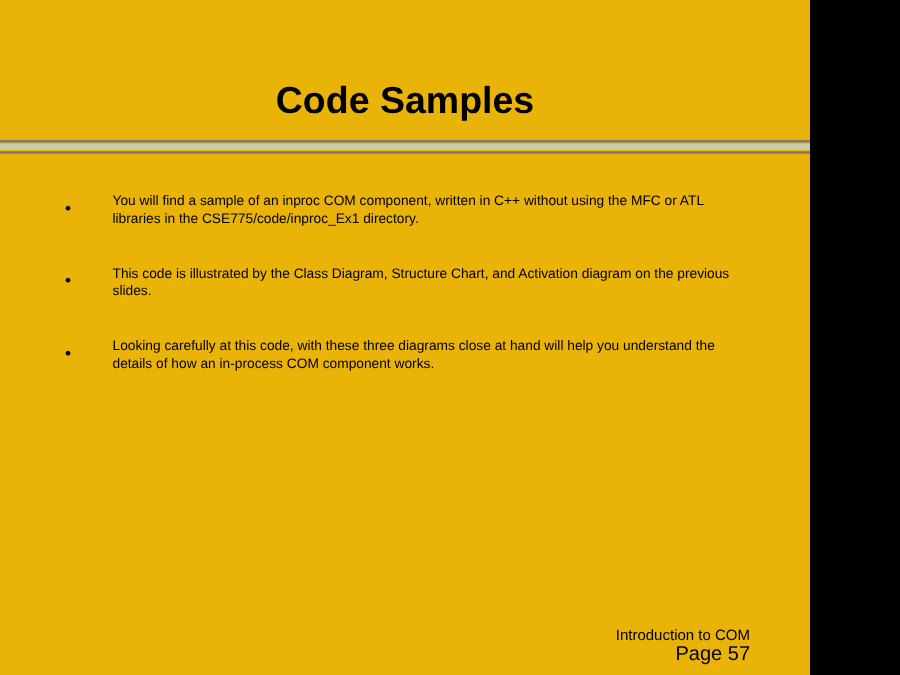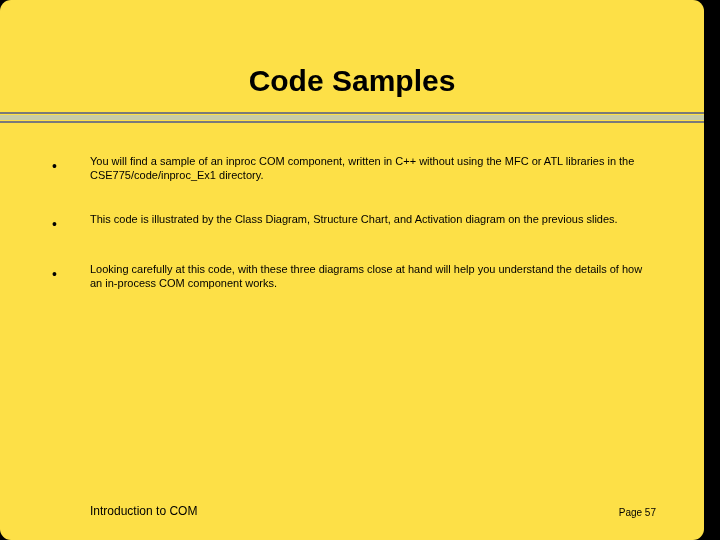--- a/index.html
+++ b/index.html
@@ -8,25 +8,24 @@
     box-sizing: border-box;
   }
   body {
     width: 720px;
     height: 540px;
     background: #000;
     font-family: Verdana, Arial, sans-serif;
     overflow: hidden;
   }
   .slide {
-    width: 704px;
+    width: 648px;
     height: 540px;
-    background: #fde047;
+    background: #eab308;
     position: relative;
-    border-radius: 11px;
   }
   .title {
     text-align: center;
     font-weight: bold;
     font-size: 30px;
     color: #000;
     padding-top: 64px;
     padding-bottom: 14px;
     font-family: Verdana, Arial, sans-serif;
   }
@@ -77,35 +76,36 @@
     padding-left: 4px;
   }
   .bullet-text {
     font-size: 11px;
     line-height: 1.28;
     color: #000;
     font-family: Arial, Verdana, sans-serif;
   }
   .footer {
     position: absolute;
-    bottom: 22px;
+    bottom: 7px;
     left: 0;
     right: 0;
     padding: 0 48px 0 90px;
     display: flex;
     justify-content: space-between;
     align-items: flex-end;
+    flex-direction: column;
   }
   .footer-left {
     font-size: 12px;
     color: #000;
     font-family: Arial, sans-serif;
   }
   .footer-right {
-    font-size: 10px;
+    font-size: 16px;
     color: #000;
     font-family: Arial, sans-serif;
   }
 </style>
 </head>
 <body>
 
 <div class="slide">
 
   <div class="title">Code Samples</div>

